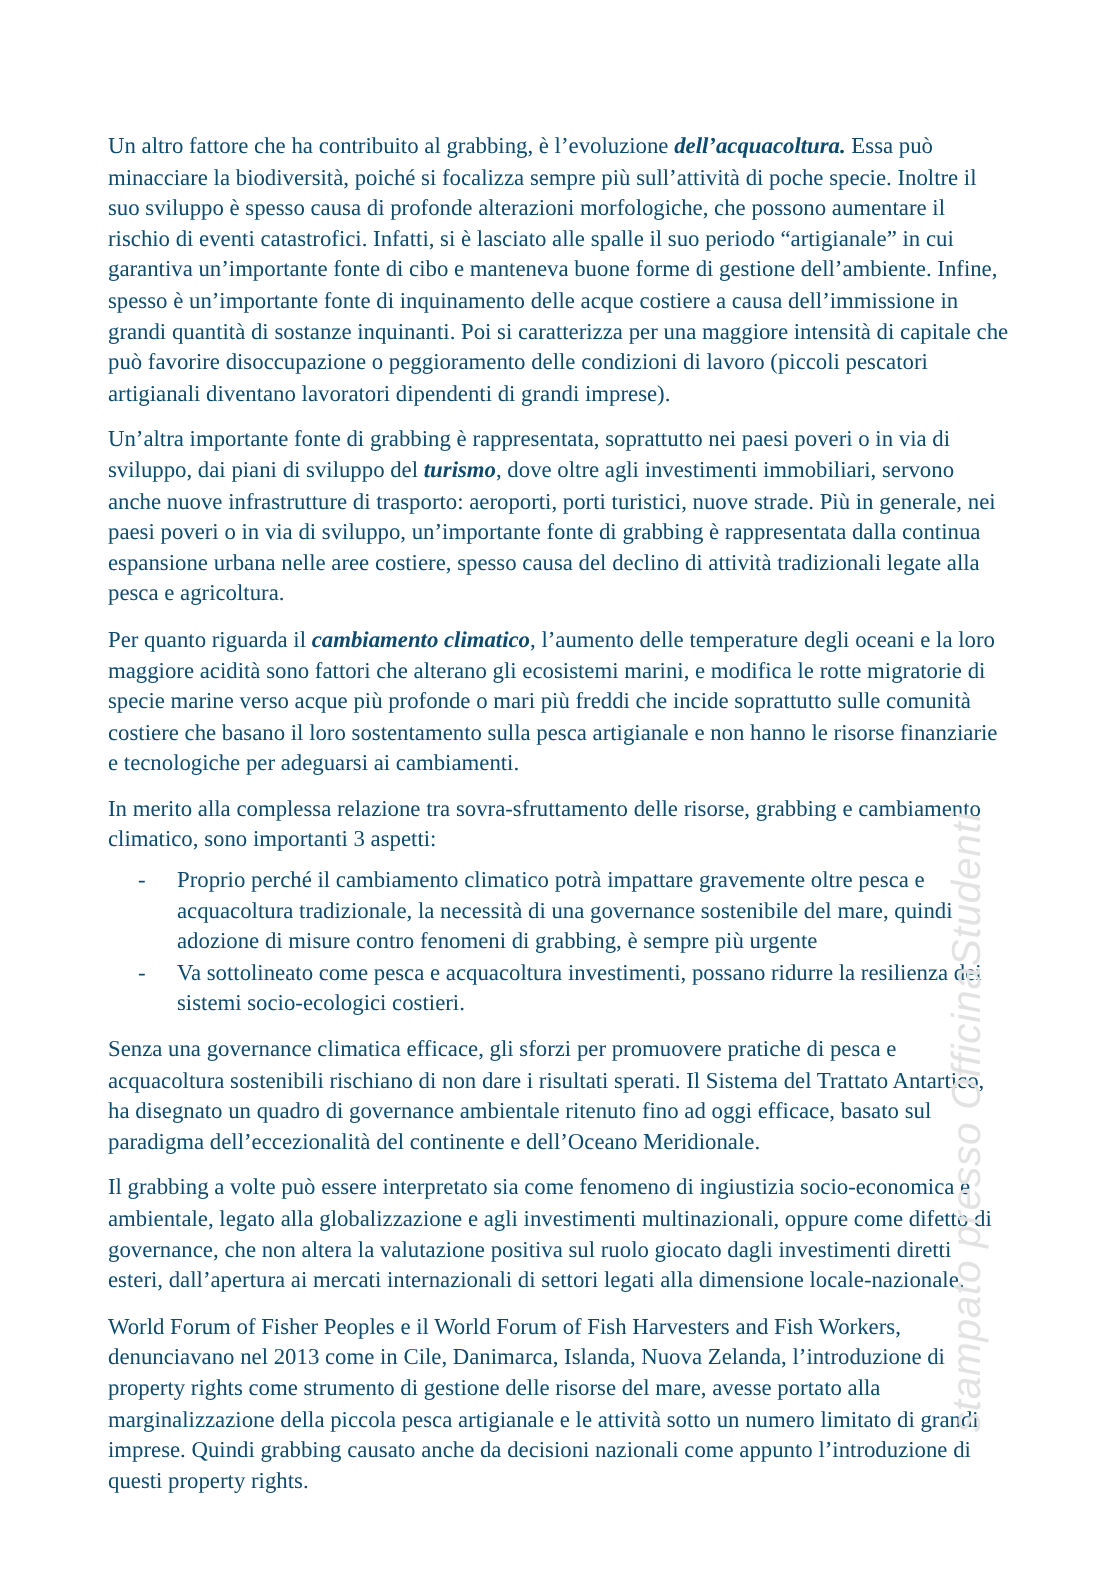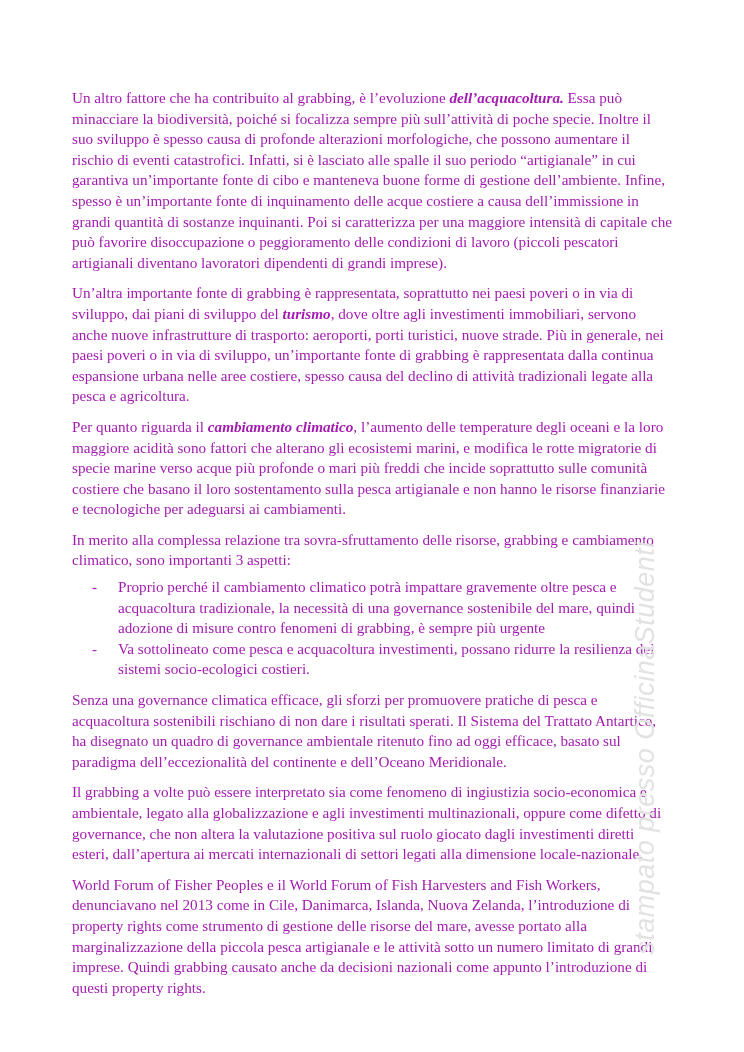--- a/index.html
+++ b/index.html
@@ -14,21 +14,21 @@
     overflow: hidden;
   }
   .page {
     position: absolute;
     left: 72px;
     top: 88px;
     width: 602px;
     font-family: "Liberation Serif", serif;
     font-size: 15.2px;
     line-height: 20.6px;
-    color: #a21caf;
+    color: #0c4a6e;
   }
   .para {
     margin: 0 0 10px 0;
   }
   .para b.em {
     font-weight: bold;
     font-style: italic;
   }
   ul.dash-list {
     list-style: none;

